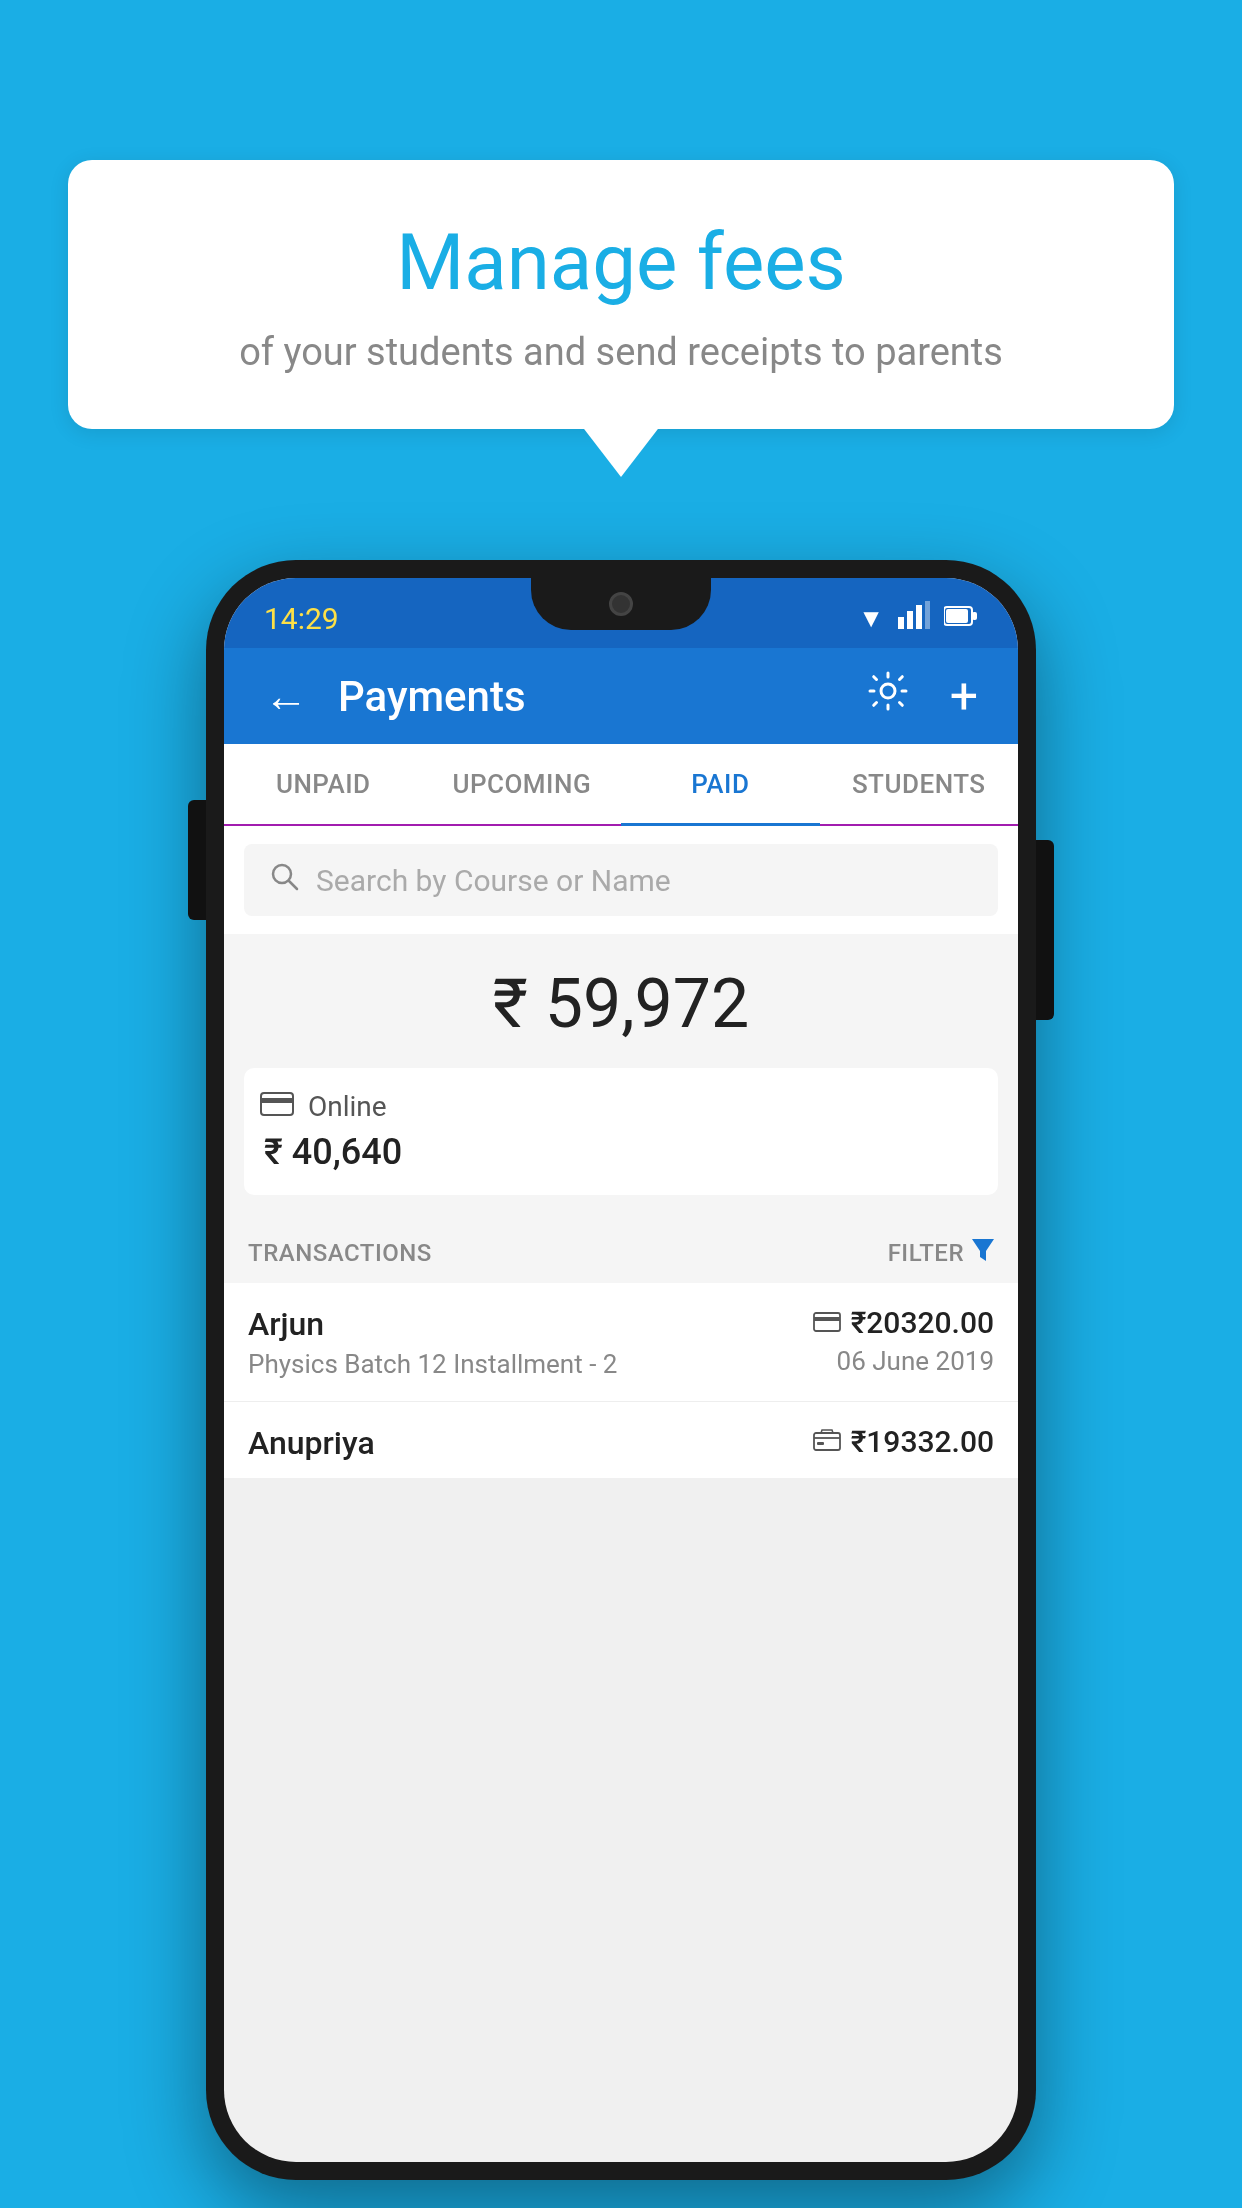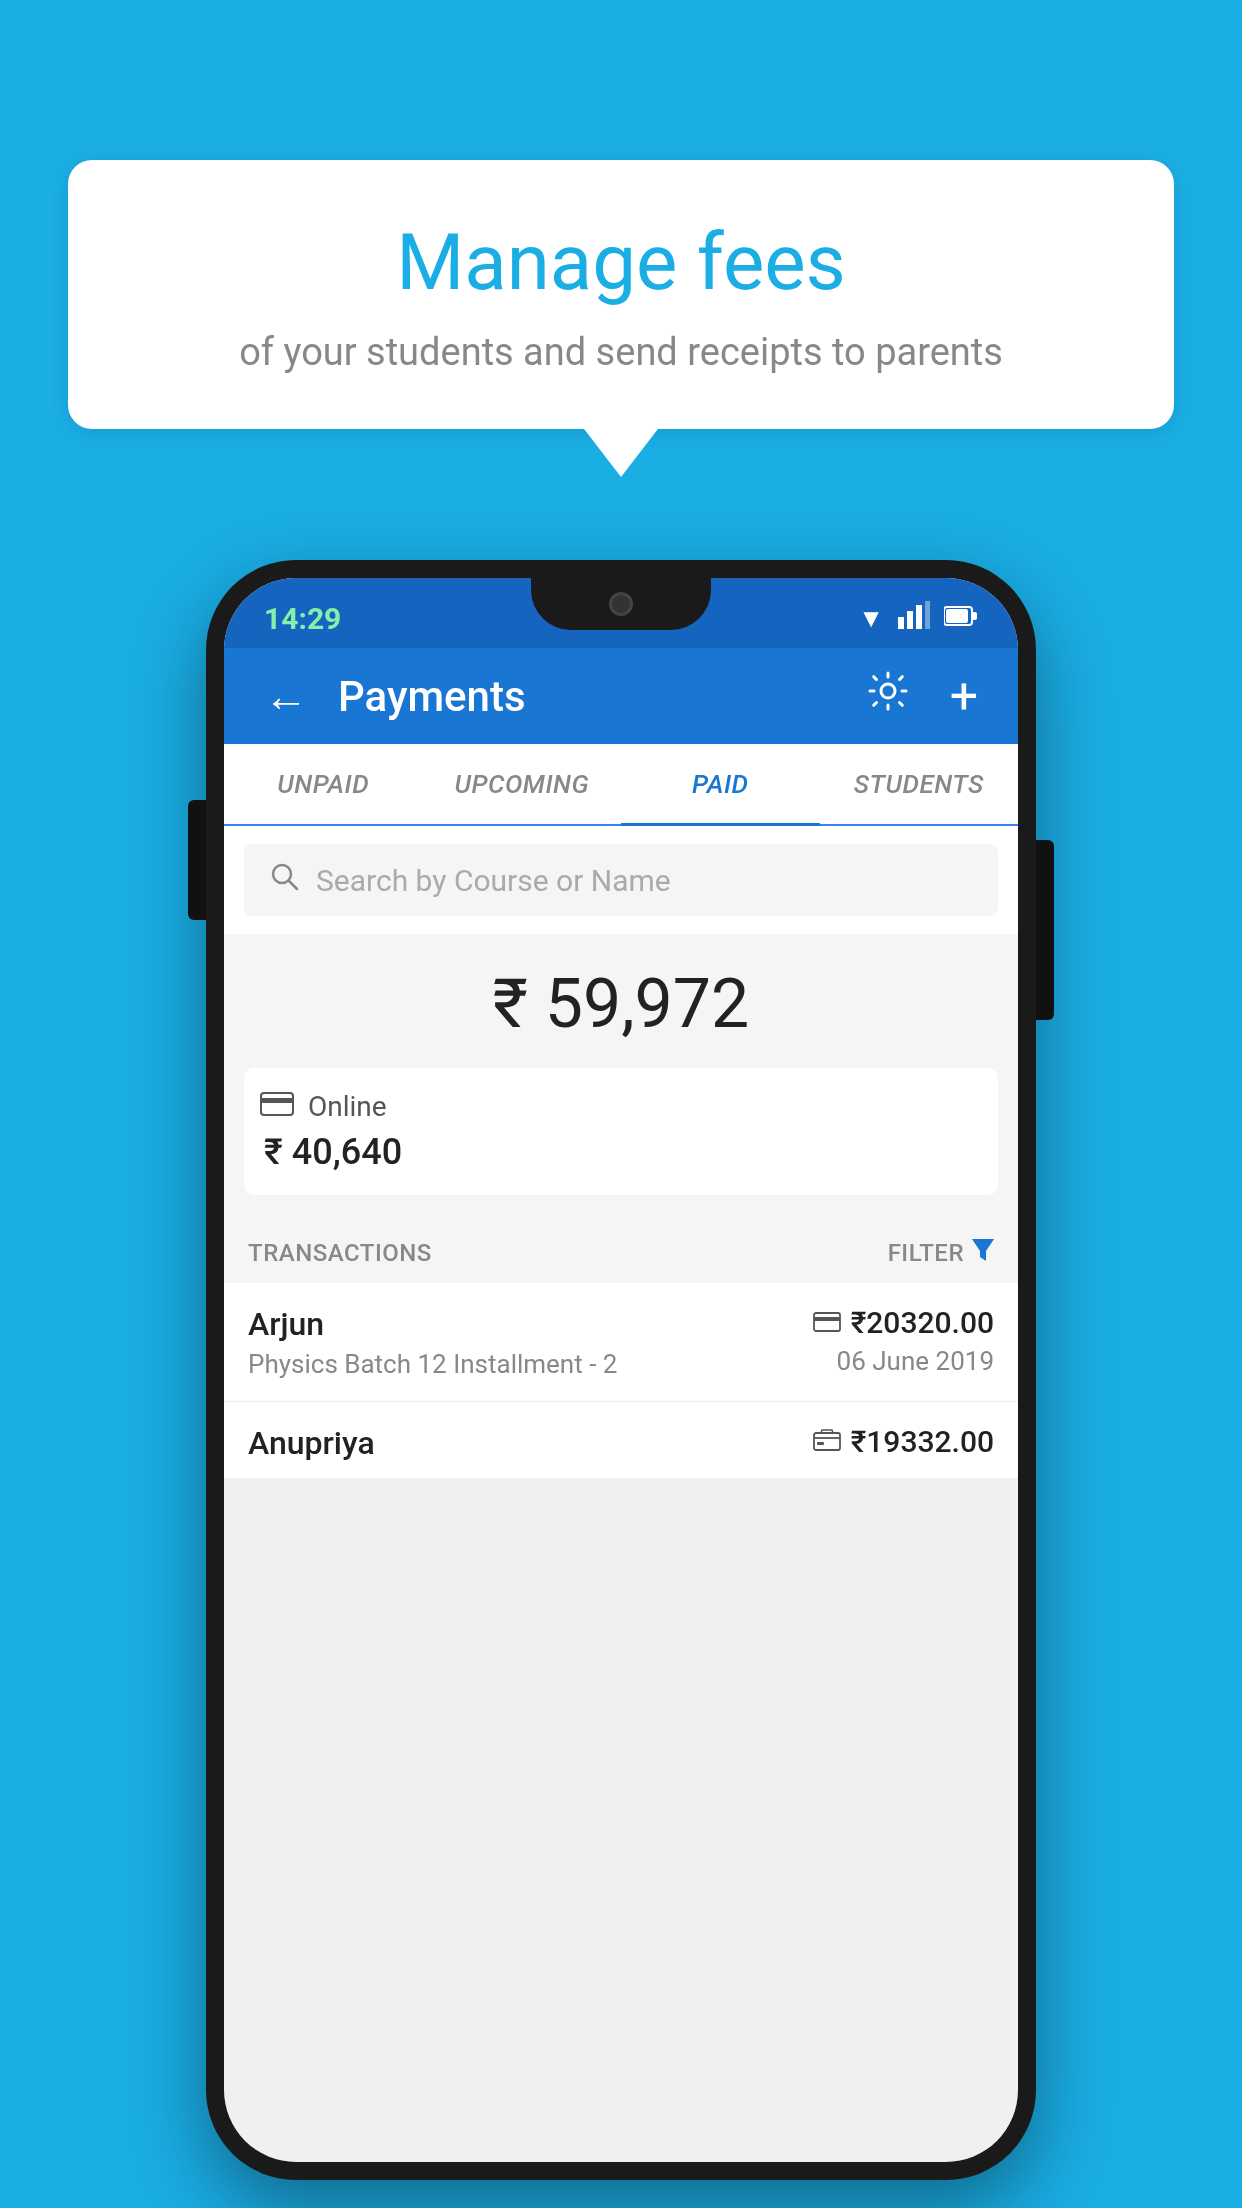--- a/index.html
+++ b/index.html
@@ -135,23 +135,23 @@
       background: #1565C0;
       height: 70px;
       display: flex;
       align-items: center;
       justify-content: space-between;
       padding: 0 40px;
       padding-top: 10px;
     }
 
     .status-time {
-      color: #86efac;
+      color: #fde047;
       font-size: 30px;
-      font-weight: 700;
+      font-weight: 400;
     }
 
     .status-icons {
       display: flex;
       align-items: center;
       gap: 14px;
     }
 
     
     .app-header {
@@ -188,22 +188,21 @@
       color: white;
       font-size: 50px;
       cursor: pointer;
       padding: 10px;
     }
 
     
     .tabs {
       background: white;
       display: flex;
-      border-bottom: 2px solid #3b82f6;
-      font-style: italic;
+      border-bottom: 2px solid #a21caf;
     }
 
     .tab {
       flex: 1;
       height: 80px;
       display: flex;
       align-items: center;
       justify-content: center;
       font-size: 26px;
       font-weight: 500;

